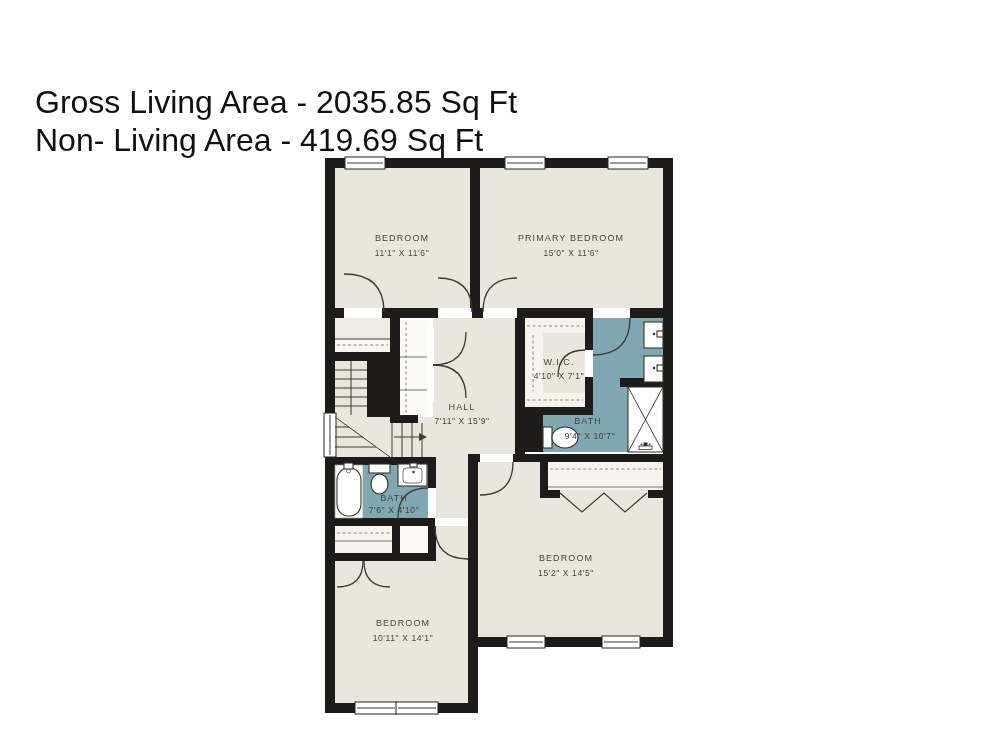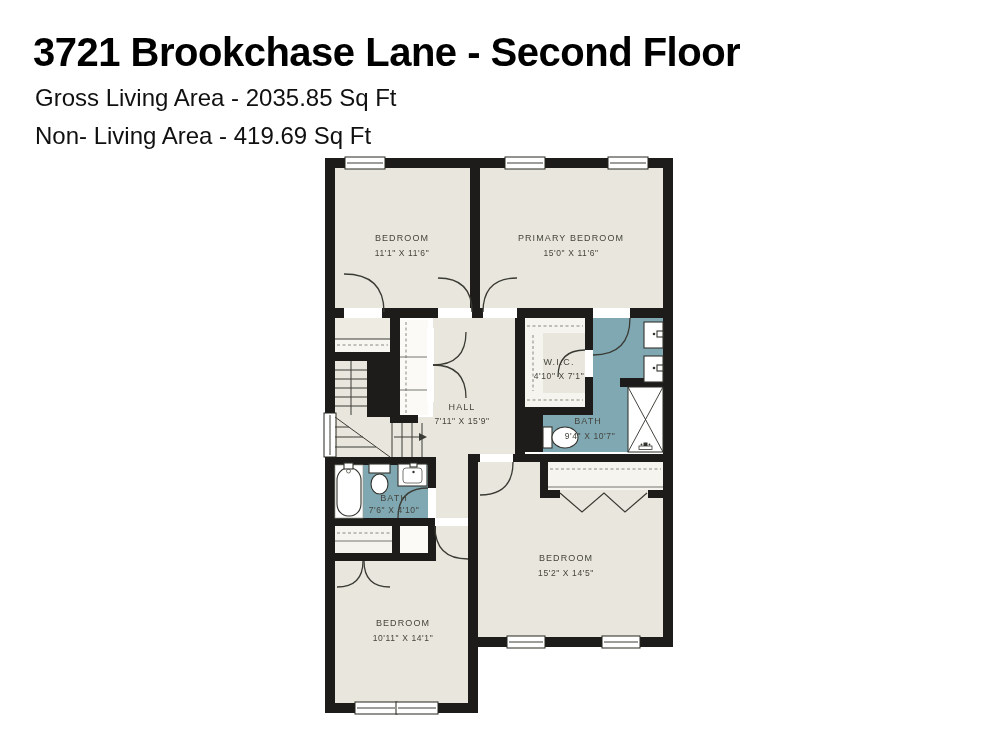--- a/index.html
+++ b/index.html
@@ -1,20 +1,20 @@
 <!DOCTYPE html>
 <html><head>
 <meta charset="utf-8">
 <style>
   html,body{margin:0;padding:0;background:#ffffff;}
   .page{position:relative;width:1000px;height:750px;background:#fff;overflow:hidden;
         font-family:"Liberation Sans",sans-serif;}
   .title{position:absolute;left:33px;top:30px;font-size:40px;font-weight:700;
          letter-spacing:-0.5px;color:#000;white-space:nowrap;}
-  .sub{position:absolute;left:35px;font-size:24px;font-weight:400;color:#101010;white-space:nowrap;}
+  .sub{position:absolute;left:35px;font-size:32px;font-weight:400;color:#101010;white-space:nowrap;}
   .sub1{top:84px;}
   .sub2{top:122px;}
   svg{position:absolute;left:0;top:0;}
   .rm{font-family:"Liberation Sans",sans-serif;font-size:9px;font-weight:500;
       letter-spacing:1.1px;fill:#45453e;text-anchor:middle;}
   .dims{font-size:8.5px;font-weight:400;letter-spacing:0.6px;}
   .wall{fill:#1d1c1a;}
   .floor{fill:#e9e7dd;}
   .teal{fill:#7fa8b2;}
   .closet{fill:#f5f4ee;}
@@ -26,21 +26,20 @@
   .fix{fill:#ffffff;stroke:#33332e;stroke-width:1.1;}
   .fixthin{fill:none;stroke:#55554e;stroke-width:0.8;}
   .winr{fill:#ffffff;stroke:#26261f;stroke-width:1;}
   .winl{stroke:#26261f;stroke-width:0.9;}
 </style>
 </head>
 <body>
 
 <div class="page">
 
-  <div class="title">3721 Brookchase Lane - Second Floor</div>
   <div class="sub sub1">Gross Living Area - 2035.85 Sq Ft</div>
   <div class="sub sub2">Non- Living Area - 419.69 Sq Ft</div>
 
   <svg width="1000" height="750" viewBox="0 0 1000 750">
 
     <g>
       <rect class="floor" x="335" y="168" width="135" height="150"></rect>
       <rect class="floor" x="480" y="168" width="183" height="150"></rect>
       <rect class="floor" x="433" y="308" width="82" height="218"></rect>
       <rect class="floor" x="335" y="361" width="32" height="56"></rect>

